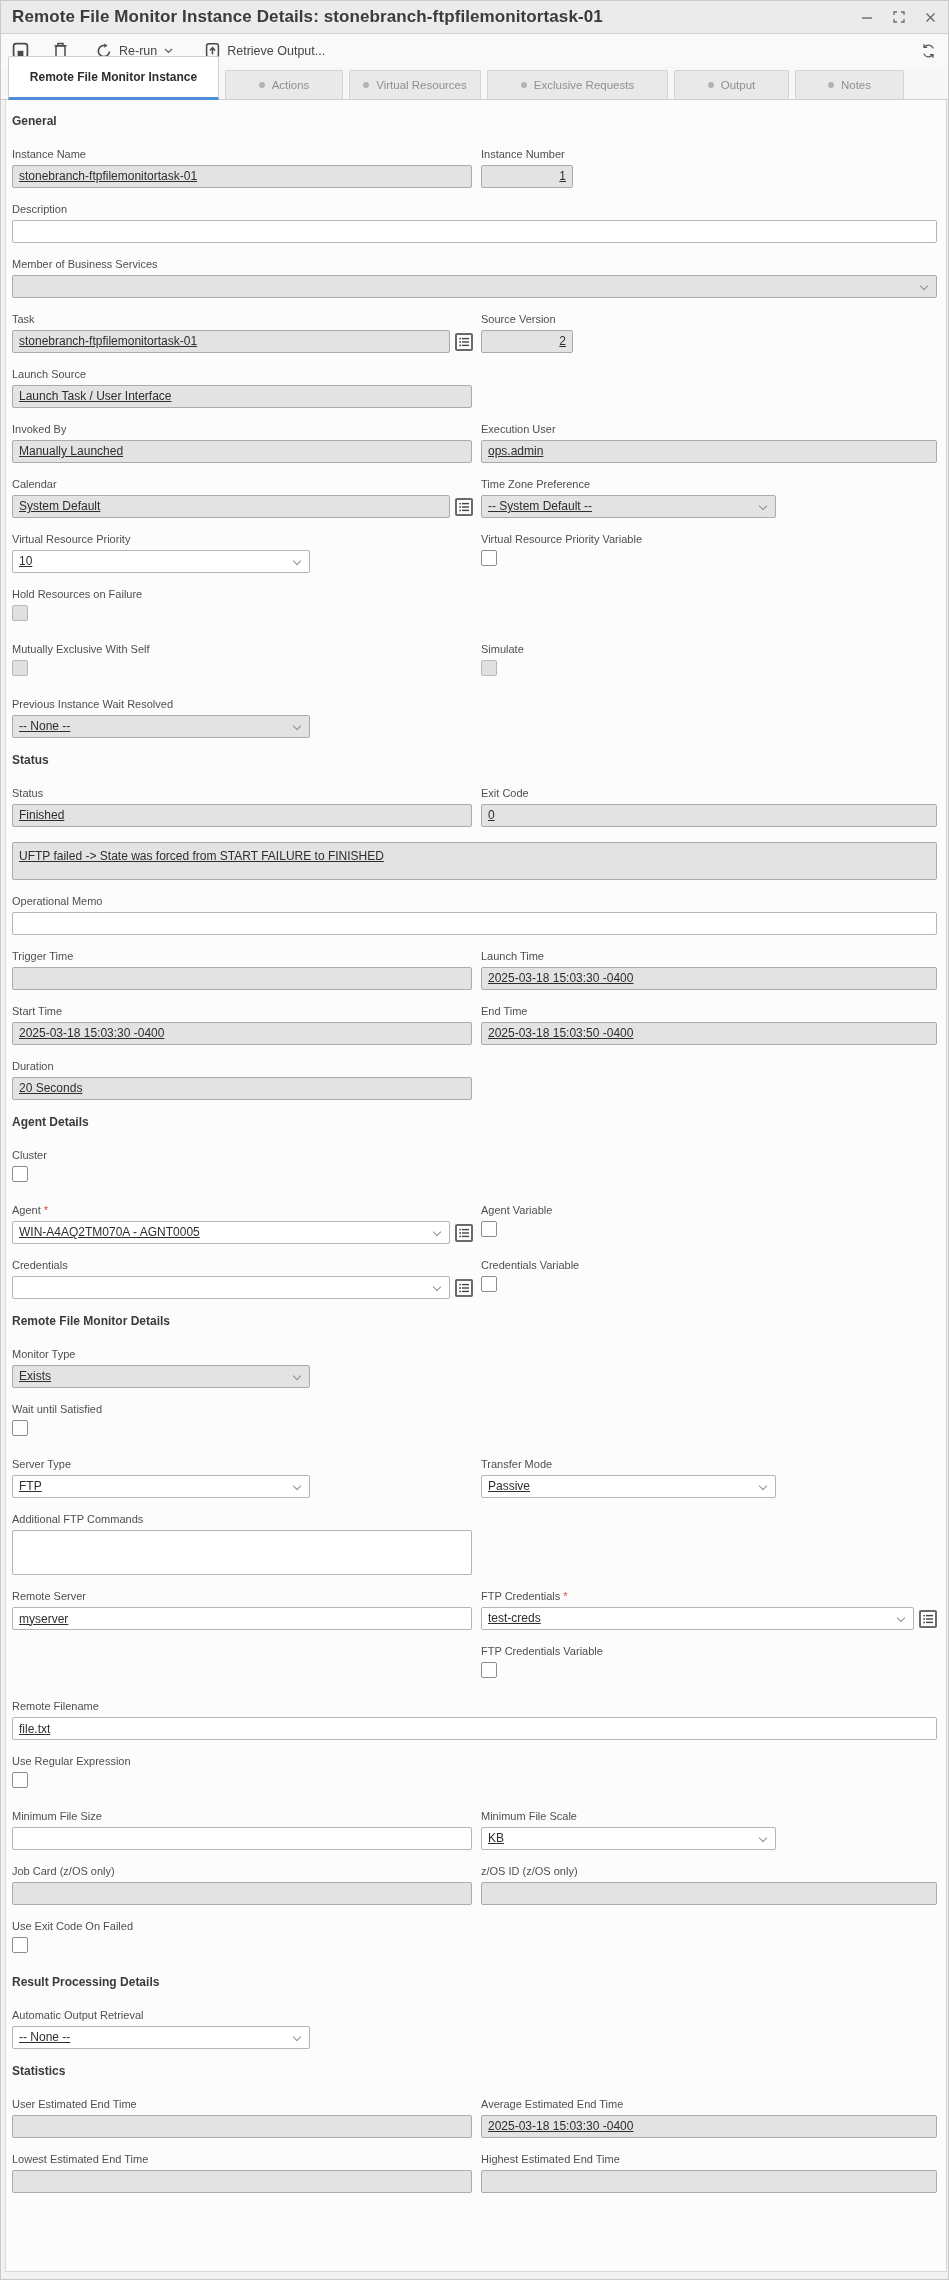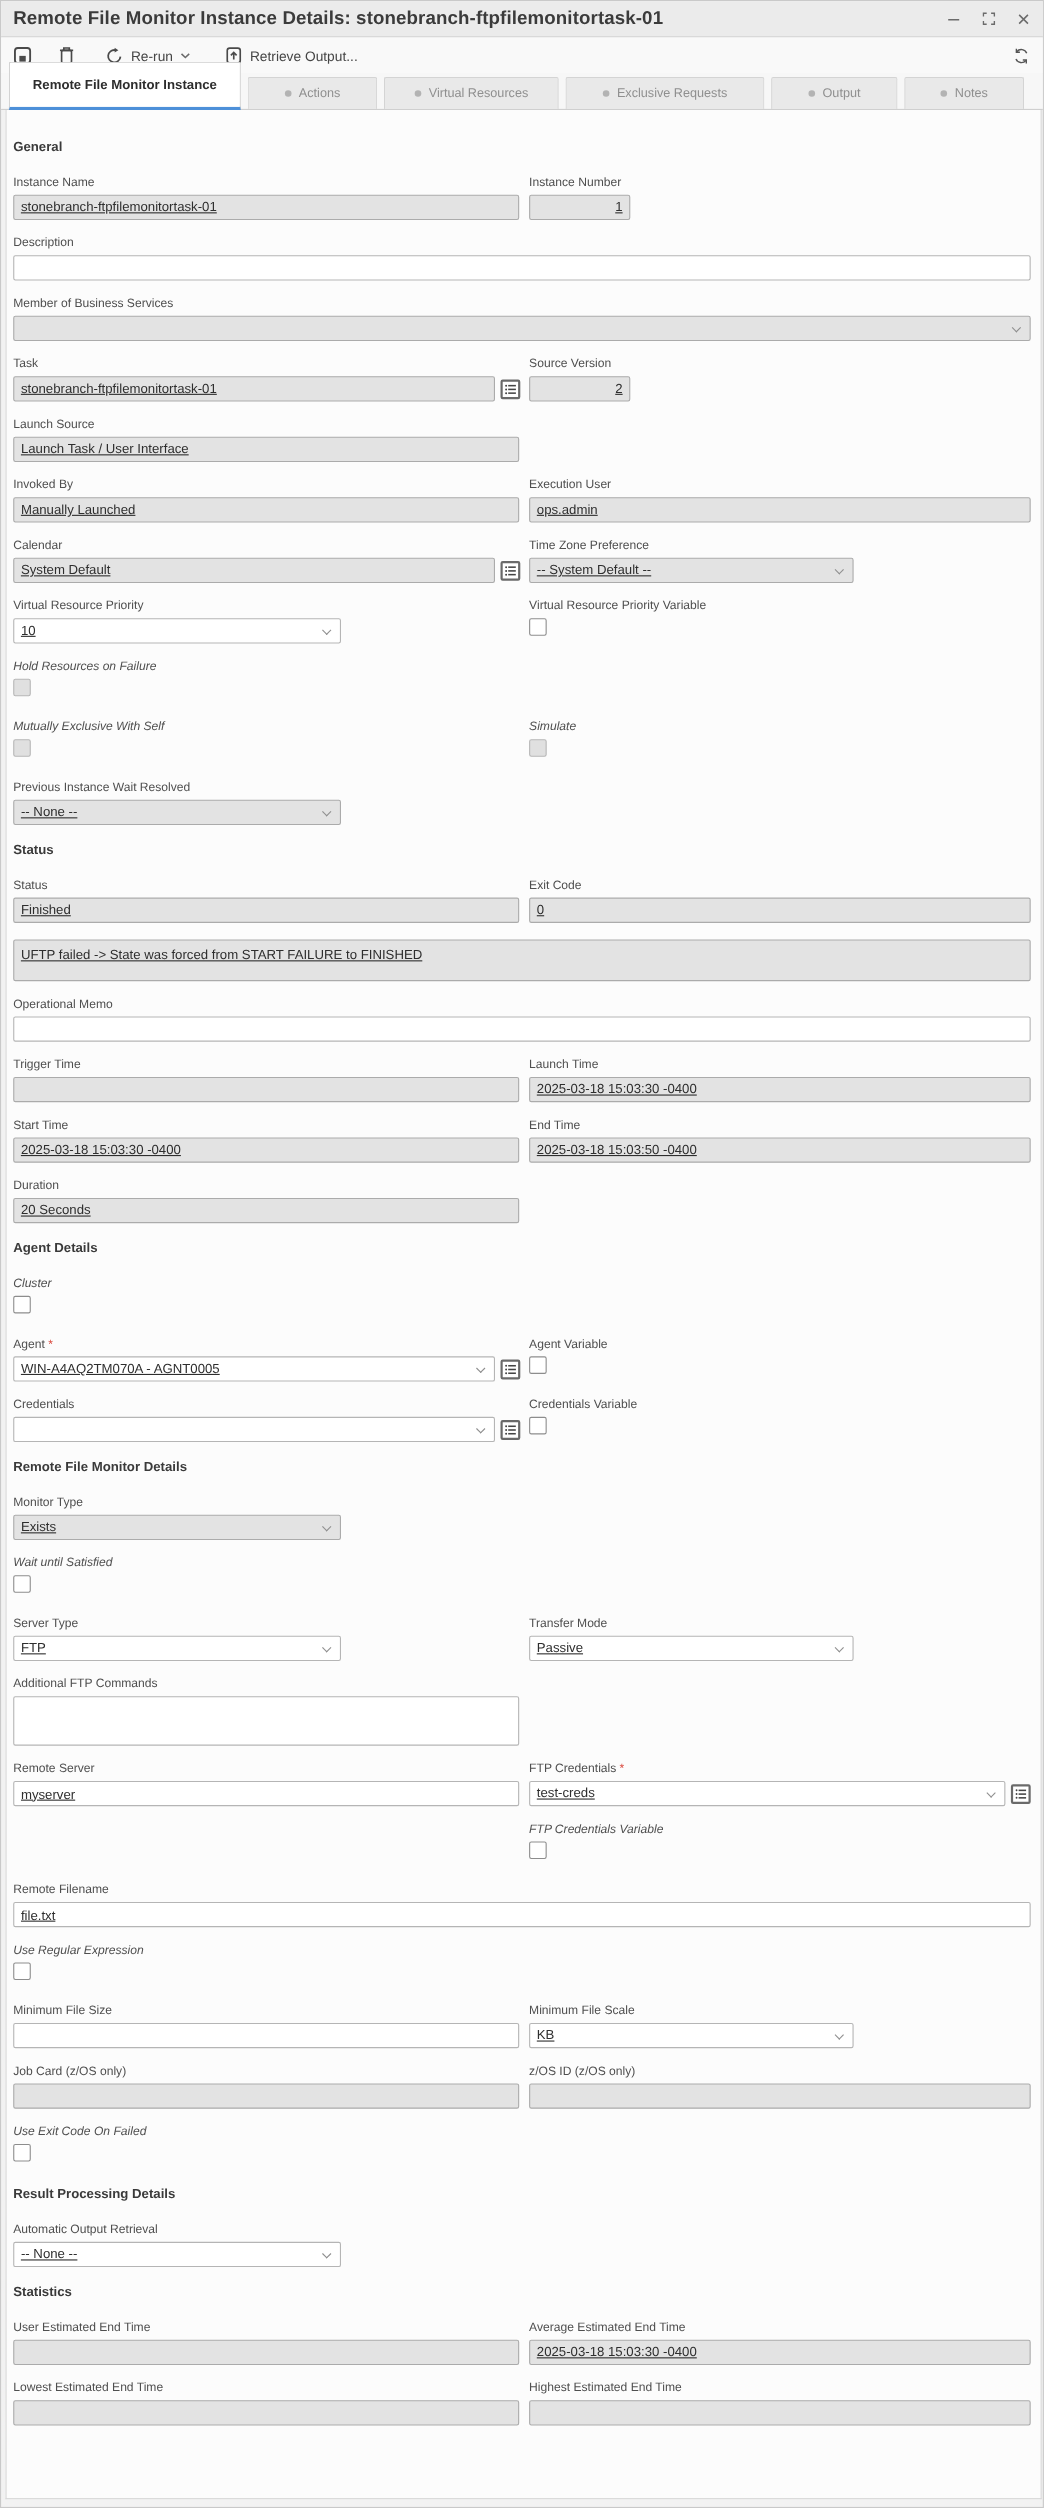--- a/index.html
+++ b/index.html
@@ -38,27 +38,27 @@
   .tab {
     height: 29px; display: flex; align-items: center; justify-content: center; gap: 7px;
     background: #e9e9e9; border: 1px solid #d4d4d4; border-bottom: none;
     border-radius: 2px 2px 0 0; font-size: 11.5px; color: #8f8f8f;
   }
   .tab .dot { width: 6px; height: 6px; border-radius: 50%; background: #b3b3b3; }
   .tab.active {
     height: 44px; background: #ffffff; border: 1px solid #cfcfcf; border-bottom: 3px solid #4d90d9;
     font-size: 12px; font-weight: bold; color: #2d2d2d; margin-bottom: -1px;
   }
-  .tw1{width:211px} .tw2{width:118px} .tw3{width:159px} .tw4{width:181px} .tw5{width:115px} .tw6{width:109px}
+  .tw1{width:211px} .tw2{width:118px} .tw3{width:132px} .tw4{width:181px} .tw5{width:115px} .tw6{width:109px}
 
   
   .panel {
     margin: 0 1px 0 4px; height: 2172px; background: #fcfcfc;
     border: 1px solid #d8d8d8; border-top: none;
-    padding: 24px 9px 10px 6px;
+    padding: 12px 9px 10px 6px;
   }
   .sec-heading { font-size: 12px; font-weight: bold; color: #3a3a3a; margin: 12px 0 20px; }
   .sec-heading.first { margin-top: 2px; }
 
   .row { display: flex; margin-bottom: 15px; }
   .c-left  { width: 460px; margin-right: 9px; flex: none; }
   .c-right { flex: 1; min-width: 0; }
   .lbl { font-size: 11px; line-height: 13px; color: #4f4f4f; margin-bottom: 4px; display: block; }
   .req { color: #d9453a; margin-left: 3px; }
 
@@ -84,21 +84,21 @@
   .with-btn { display: flex; align-items: center; gap: 5px; }
   .with-btn .grow { flex: 1; min-width: 0; }
   .with-btn .fixed { width: 438px; flex: none; }
   .lookup-btn {
     width: 18px; height: 18px; flex: none; background: #fff; border: 2px solid #6a6a6a;
     border-radius: 2px; display: flex; align-items: center; justify-content: center;
   }
 
   .cb { width: 16px; height: 16px; border: 1px solid #8d8d8d; border-radius: 2px; background: #fff; display: block; }
   .cb.dis { background: #e0e0e0; border-color: #b7b7b7; }
-  .cb-row { margin-bottom: 22px; font-style: italic; }
+  .cb-row { margin-bottom: 22px; }
 
   svg { display: block; }
 </style>
 </head>
 <body>
 
 <div class="window">
 
   <div class="titlebar">
     <span class="title">Remote File Monitor Instance Details: stonebranch-ftpfilemonitortask-01</span>

